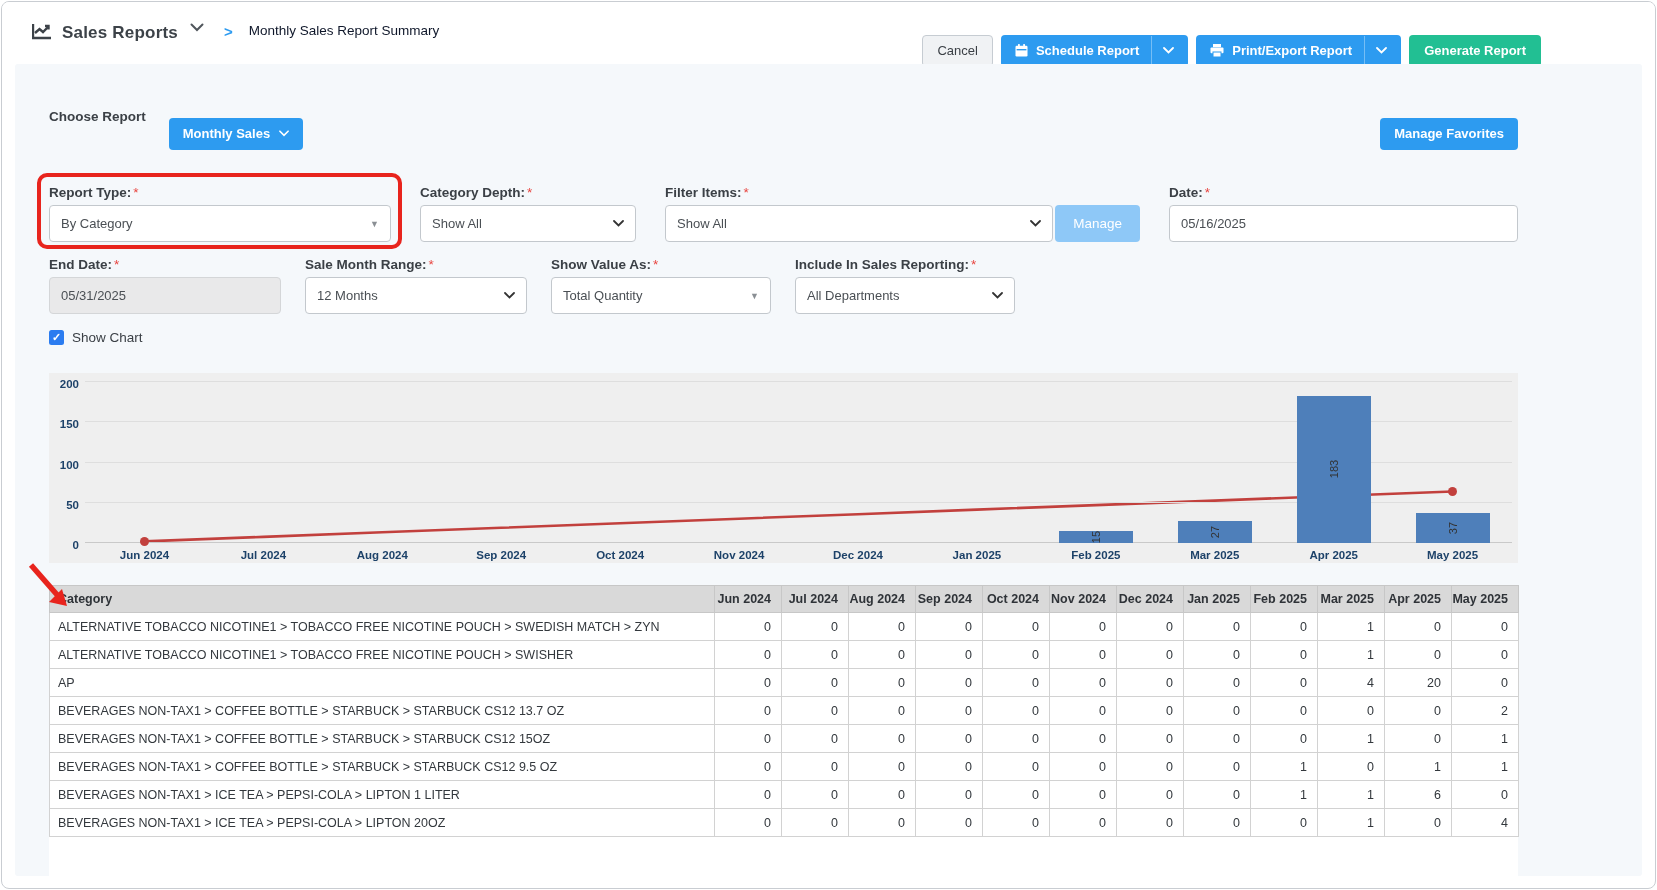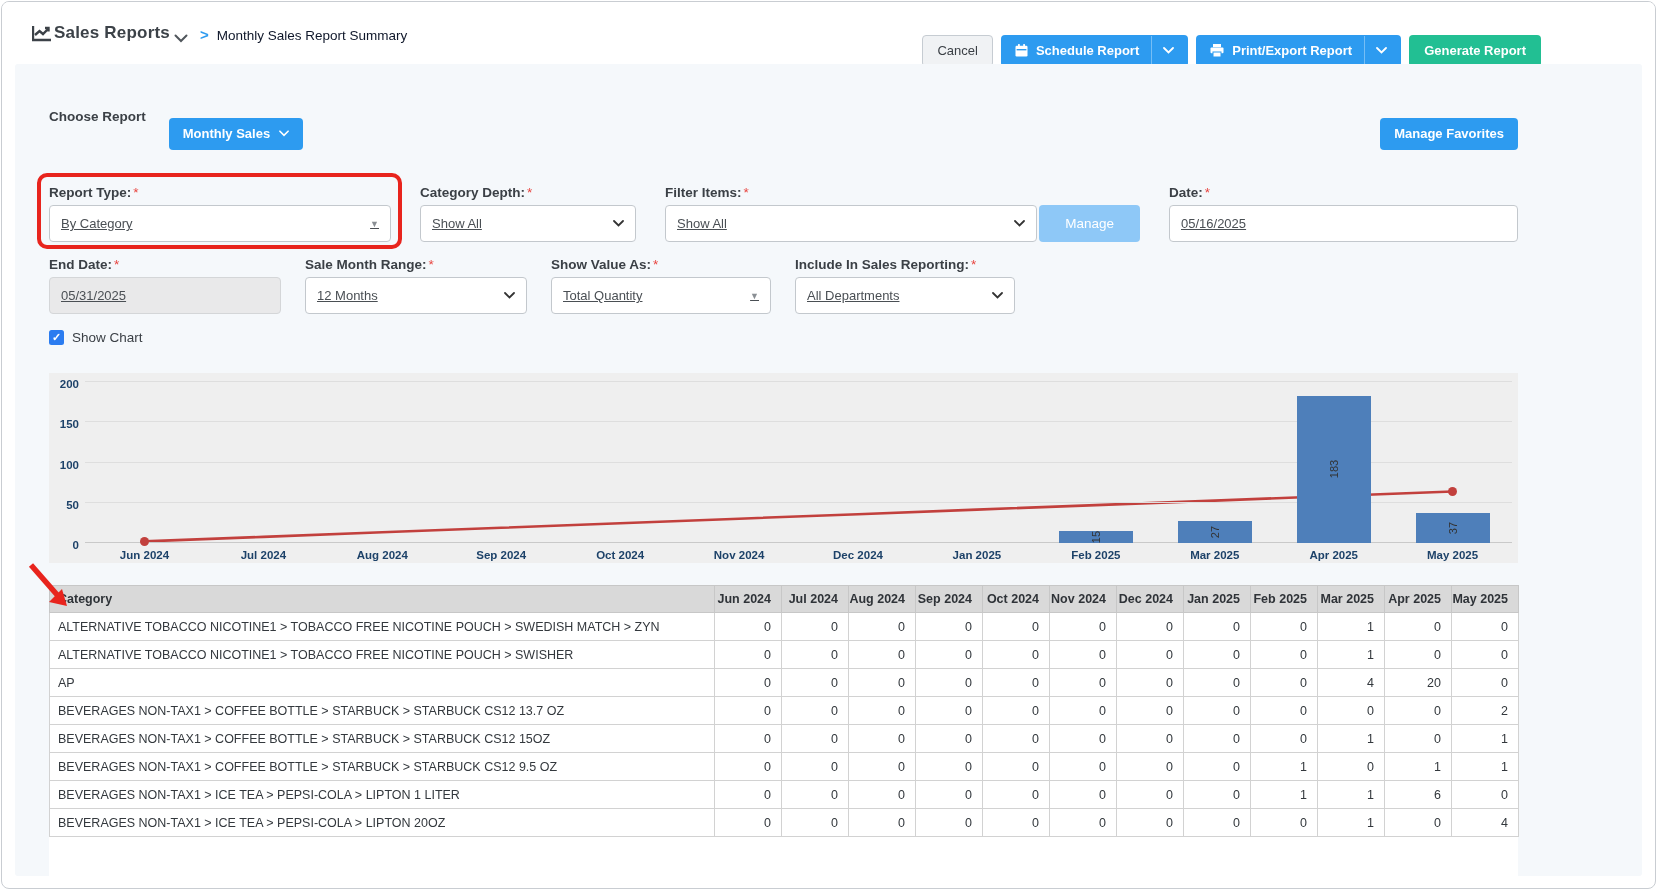--- a/index.html
+++ b/index.html
@@ -3,21 +3,21 @@
 <meta charset="utf-8">
 <style>
   * { box-sizing: border-box; margin: 0; padding: 0; }
   html,body { background:#fff; font-family:"Liberation Sans", sans-serif; }
   .page{
     width:1655px; height:888px; margin:1px; background:#fff;
     border:1px solid #c9cdd2; border-radius:8px; overflow:hidden; position:relative;
   }
   
   .topbar{ height:62px; display:flex; align-items:center; padding:0 16px 0 30px; background:#fff; }
-  .tb-left{ display:flex; align-items:flex-end; gap:2px; }
+  .tb-left{ display:flex; align-items:flex-start; gap:10px; }
   .app-icon svg{ display:block; }
   .tb-title{ font-size:17px; font-weight:700; color:#3c4248; letter-spacing:.2px; }
   .tb-chev{ color:#555; display:flex; align-items:center; margin-left:2px; cursor:pointer; }
   .crumb-sep{ color:#2d9bf0; font-size:15px; font-weight:700; margin:0 6px 0 10px; }
   .tb-crumb{ font-size:13.5px; color:#0f172a; }
   .tb-right{ margin-left:auto; display:flex; align-items:center; gap:8px; margin-right:98px; }
   .btn{ display:inline-flex; align-items:center; justify-content:center; height:32px; border-radius:4px;
         font-size:13px; font-weight:600; cursor:pointer; border:1px solid transparent; white-space:nowrap;margin-top:35px; }
   .btn-light{ background:#f0f2f4; border-color:#c6ccd2; color:#3b4046; padding:0 14px; font-weight:400;}
   .btn-blue{ background:#2d9bf0; color:#fff; padding:0 13px; }
@@ -35,27 +35,27 @@
   .mf-btn{ margin-left:auto; }
   
   .form-row{ display:flex; }
   .row1{ margin-top:53px; justify-content:space-between; }
   .row2{ margin-top:15px; }
   .row2 .field{ margin-right:24px; }
   .field{ position:relative; }
   .field label{ display:block; font-size:13.5px; font-weight:700; color:#3b4046; margin-bottom:5px; }
   .req{ color:#e8443f; font-weight:400; margin-left:2px; }
   .control{ height:37px; background:#fff; border:1px solid #c3c8cd; border-radius:4px; display:flex;
-            align-items:center; padding:0 11px; font-size:13px; color:#4a4f54;text-decoration:underline; }
+            align-items:center; padding:0 11px; font-size:13px; color:#4a4f54; }
   .control.disabled{ background:#e9e9ea; border-color:#d4d6d8; }
   .sel-native .chev-n{ margin-left:auto; display:flex; }
   .sel2 .tri{ margin-left:auto; color:#8a8f94; font-size:9px; }
   .inline-control{ display:flex; }
   .manage-btn{ height:37px; margin-left:2px; background:#8ec8f7; color:#fff; font-size:13.5px;
-               border-radius:4px; padding:0 26px; display:flex; align-items:center; cursor:pointer; }
+               border-radius:4px; padding:0 18px; display:flex; align-items:center; cursor:pointer; }
   .w-rt{ width:342px; } .w-cd{ width:216px; } .w-fi{ width:475px; } .w-fi .control{ flex:1; } .w-dt{ width:349px; }
   .w-sd,.w-ed{ width:232px; } .w-smr{ width:222px; } .w-sva,.w-iisr{ width:220px; }
   .red-box{ position:absolute; left:-12px; right:-11px; top:-12px; bottom:-7px;
             border:4px solid #e8241d; border-radius:10px; pointer-events:none; z-index:3; }
   
   .show-chart{ margin-top:16px; display:flex; align-items:center; gap:8px; cursor:pointer; width:130px; }
   .cbox{ width:15px; height:15px; background:#2b7cf0; border-radius:2.5px; color:#fff; font-size:11px;
          display:flex; align-items:center; justify-content:center; font-weight:700; }
   .show-chart span.lbl{ font-size:13.5px; color:#3b4046; }
   

